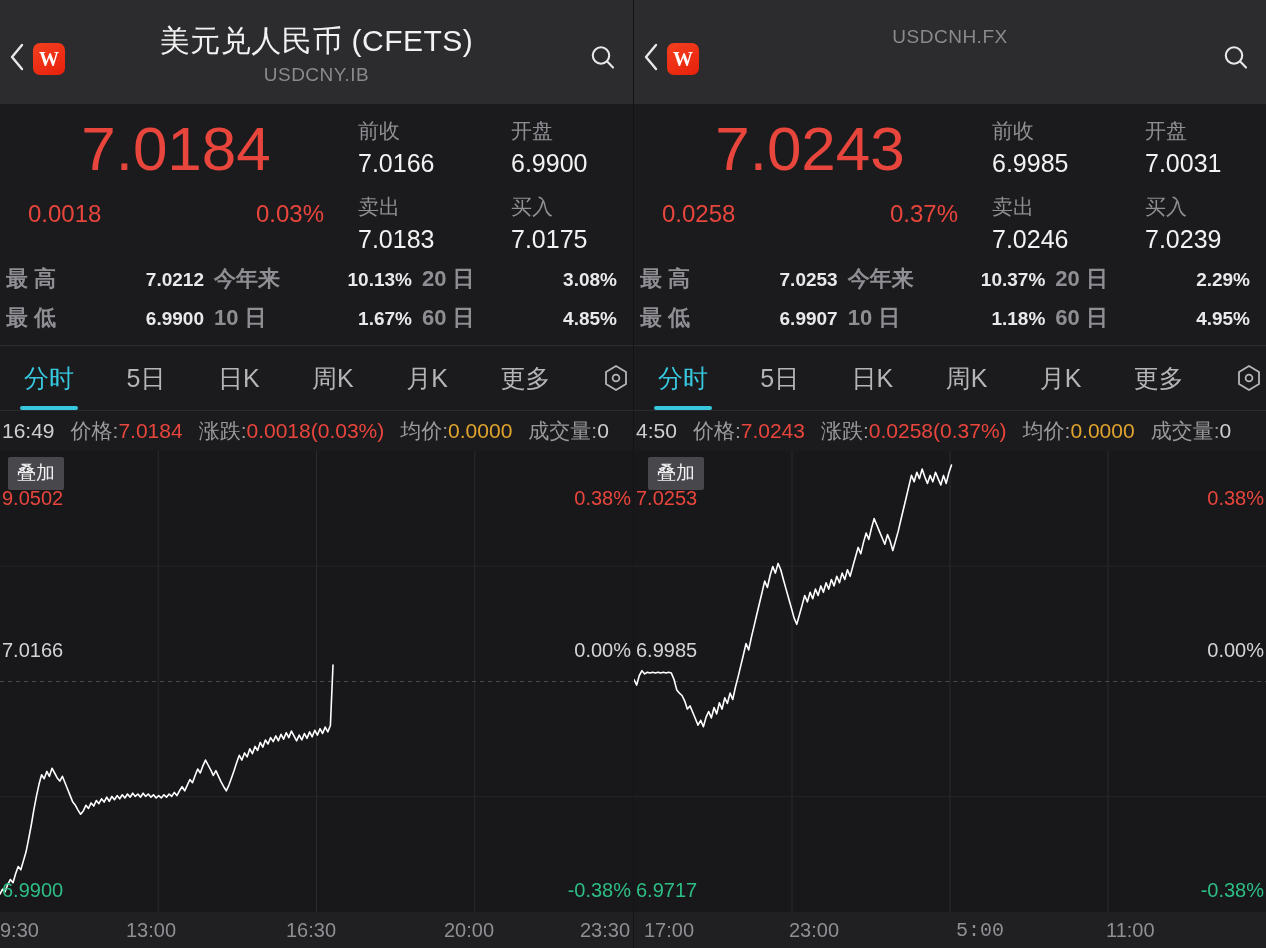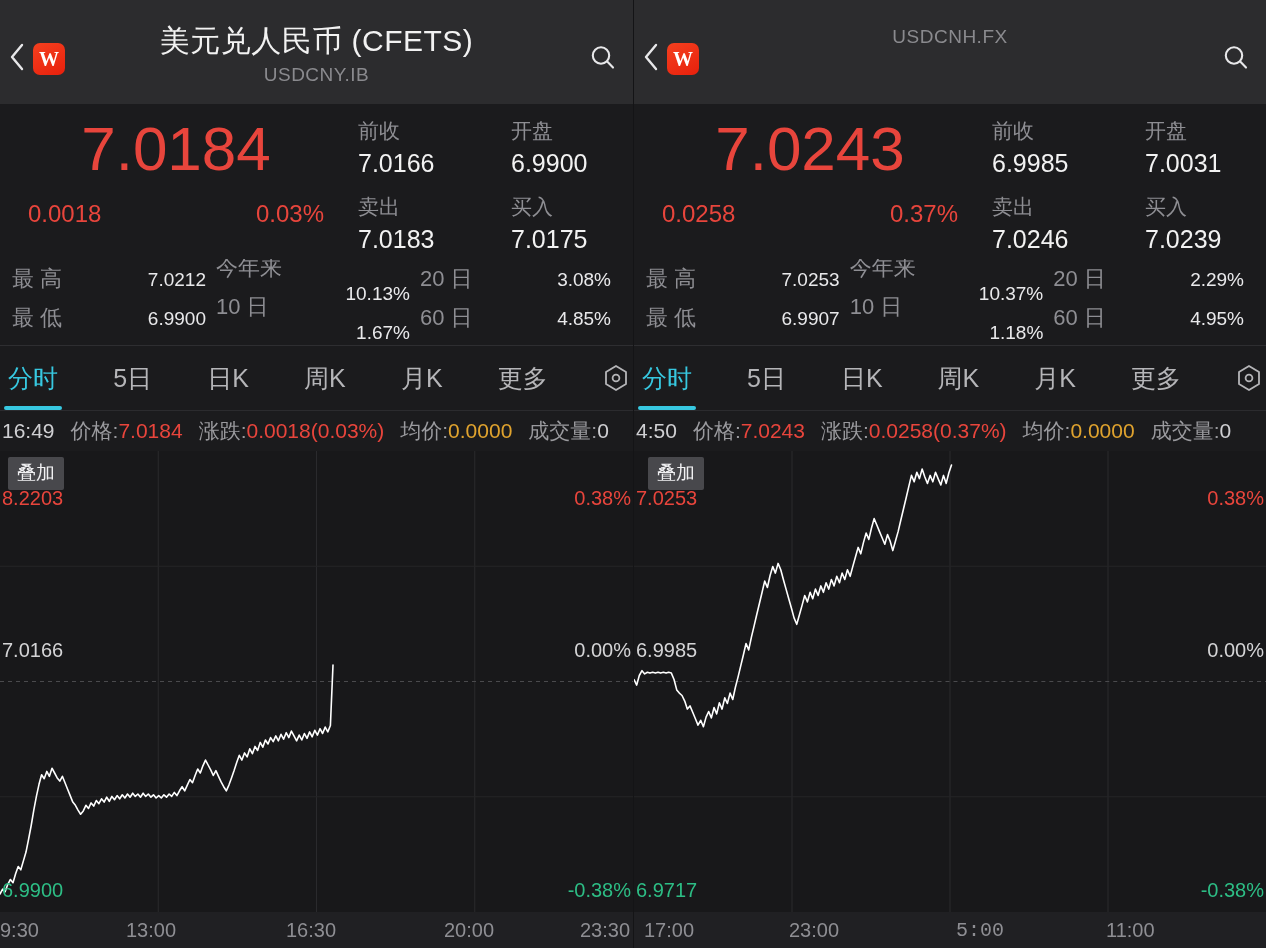--- a/index.html
+++ b/index.html
@@ -55,36 +55,36 @@
   .qchg { display: flex; justify-content: space-between; padding: 14px 28px 0 28px; }
   .qchg span { color: #e8453c; font-size: 24px; line-height: 28px; }
 
   .qgrid { position: absolute; left: 358px; top: 12px; display: flex; gap: 16px; }
   .qcol { width: 137px; }
   .qcell { margin-bottom: 12px; }
   .qcell .lab { color: #8e8e93; font-size: 21px; line-height: 30px; }
   .qcell .val { color: #f2f2f2; font-size: 25px; line-height: 34px; }
 
   
-  .stats { height: 78px; flex-shrink: 0; padding: 0 12px; }
+  .stats { height: 78px; flex-shrink: 0; padding: 0 6px; font-weight: bold; }
   .srow { display: flex; height: 39px; align-items: center; }
   .sgrp { display: flex; align-items: baseline; }
   .sgrp.g1 { width: 210px; }
-  .sgrp.g2 { width: 210px; flex-direction: column; }
+  .sgrp.g2 { width: 210px; }
   .sgrp.g3 { width: 207px; }
   .slab { color: #8e8e93; font-size: 22px; white-space: nowrap; }
   .slab.sp { display: flex; width: 74px; justify-content: space-between; padding-right: 6px; }
   .sval { color: #e9e9eb; font-size: 19px; margin-left: auto; padding-right: 10px; white-space: nowrap; }
 
   .divider { height: 1px; background: #2e2e31; margin: 8px 0 0 0; }
 
   
   .tabs {
     height: 64px; display: flex; align-items: center; flex-shrink: 0;
-    position: relative; padding-left: 2px;
+    position: relative; padding-left: 18px;
   }
   .tab {
     color: #b5b5b8; font-size: 25px; cursor: pointer;
     position: relative; padding: 0 4px; white-space: nowrap;
   }
   .tab.active { color: #37c8e0; }
   .tab.active::after {
     content: ""; position: absolute; left: 0; right: 0; bottom: -15px;
     height: 4px; background: #37c8e0; border-radius: 2px;
   }
@@ -269,21 +269,21 @@
         <svg class="grid" viewBox="0 0 633 497" preserveAspectRatio="none">
           <line x1="158.25" x2="158.25" y1="0" y2="461" stroke="#2a2a2d" stroke-width="1"></line>
           <line x1="316.5" x2="316.5" y1="0" y2="461" stroke="#2a2a2d" stroke-width="1"></line>
           <line x1="474.75" x2="474.75" y1="0" y2="461" stroke="#2a2a2d" stroke-width="1"></line>
           <line x1="0" x2="633" y1="115.25" y2="115.25" stroke="#242427" stroke-width="1"></line>
           <line x1="0" x2="633" y1="230.5" y2="230.5" stroke="#4a4a4d" stroke-width="1" stroke-dasharray="4 4"></line>
           <line x1="0" x2="633" y1="345.75" y2="345.75" stroke="#242427" stroke-width="1"></line>
           <polyline points="0.0,443.0 2.6,438.2 5.2,440.6 7.8,433.3 10.4,428.5 13.0,431.7 15.6,422.8 18.2,415.6 20.8,418.8 23.4,409.9 26.0,401.1 28.6,388.2 31.2,374.5 33.8,359.1 36.4,345.4 39.0,333.3 41.6,323.7 44.2,327.7 46.8,320.4 49.4,325.3 52.0,317.2 54.6,322.0 57.2,326.9 59.8,330.1 62.4,325.3 65.0,331.7 67.6,338.2 70.2,344.6 72.8,351.1 75.4,354.3 78.0,359.1 80.6,363.2 83.3,359.9 85.9,354.3 88.5,357.5 91.1,351.9 93.7,355.1 96.3,349.5 98.9,352.7 101.5,347.8 104.1,351.1 106.7,346.2 109.3,350.3 111.9,345.4 114.5,348.7 117.1,344.6 119.7,347.8 122.3,343.8 124.9,347.0 127.5,343.0 130.1,346.2 132.7,342.2 135.3,345.4 137.9,343.0 140.5,346.2 143.1,342.2 145.7,345.4 148.3,343.0 150.9,346.2 153.5,343.8 156.1,347.0 158.7,344.6 161.3,347.0 163.9,343.8 166.5,346.2 169.1,343.0 171.7,345.4 174.3,341.4 176.9,344.6 179.5,339.8 182.1,335.7 184.7,339.8 187.3,334.1 189.9,328.5 192.5,331.7 195.1,324.5 197.7,318.0 200.3,322.0 202.9,314.8 205.5,309.1 208.1,314.0 210.7,318.8 213.3,324.5 215.9,319.6 218.5,325.3 221.1,330.9 223.7,335.7 226.3,339.8 228.9,334.1 231.5,326.9 234.1,319.6 236.7,311.6 239.3,304.3 241.9,309.1 244.5,301.9 247.1,305.9 249.8,297.8 252.4,302.7 255.0,295.4 257.6,299.5 260.2,291.4 262.8,296.2 265.4,289.0 268.0,293.0 270.6,286.6 273.2,290.6 275.8,284.9 278.4,289.8 281.0,283.3 283.6,288.2 286.2,281.7 288.8,286.6 291.4,280.1 294.0,284.9 296.6,289.8 299.2,284.1 301.8,289.0 304.4,282.5 307.0,287.4 309.6,280.9 312.2,285.8 314.8,279.3 317.4,284.1 320.0,277.7 322.6,282.5 325.2,276.1 327.8,280.9 330.4,274.5 333.0,214.0" fill="none" stroke="#ffffff" stroke-width="1.6" stroke-linejoin="round" stroke-linecap="round"></polyline>
         </svg>
       <div class="overlay-btn">叠加</div>
-      <div class="ctop-l">8.2203</div>
+      <div class="ctop-l">9.0502</div>
       <div class="ctop-r">0.38%</div>
       <div class="cmid-l">7.0166</div>
       <div class="cmid-r">0.00%</div>
       <div class="cbot-l">6.9900</div>
       <div class="cbot-r">-0.38%</div>
       <div class="xaxis" id="xaxis-left">
           <span style="left: 0px;">9:30</span>
           <span style="left: 126px;">13:00</span>
           <span style="left: 286px;">16:30</span>
           <span style="left: 444px;">20:00</span>

